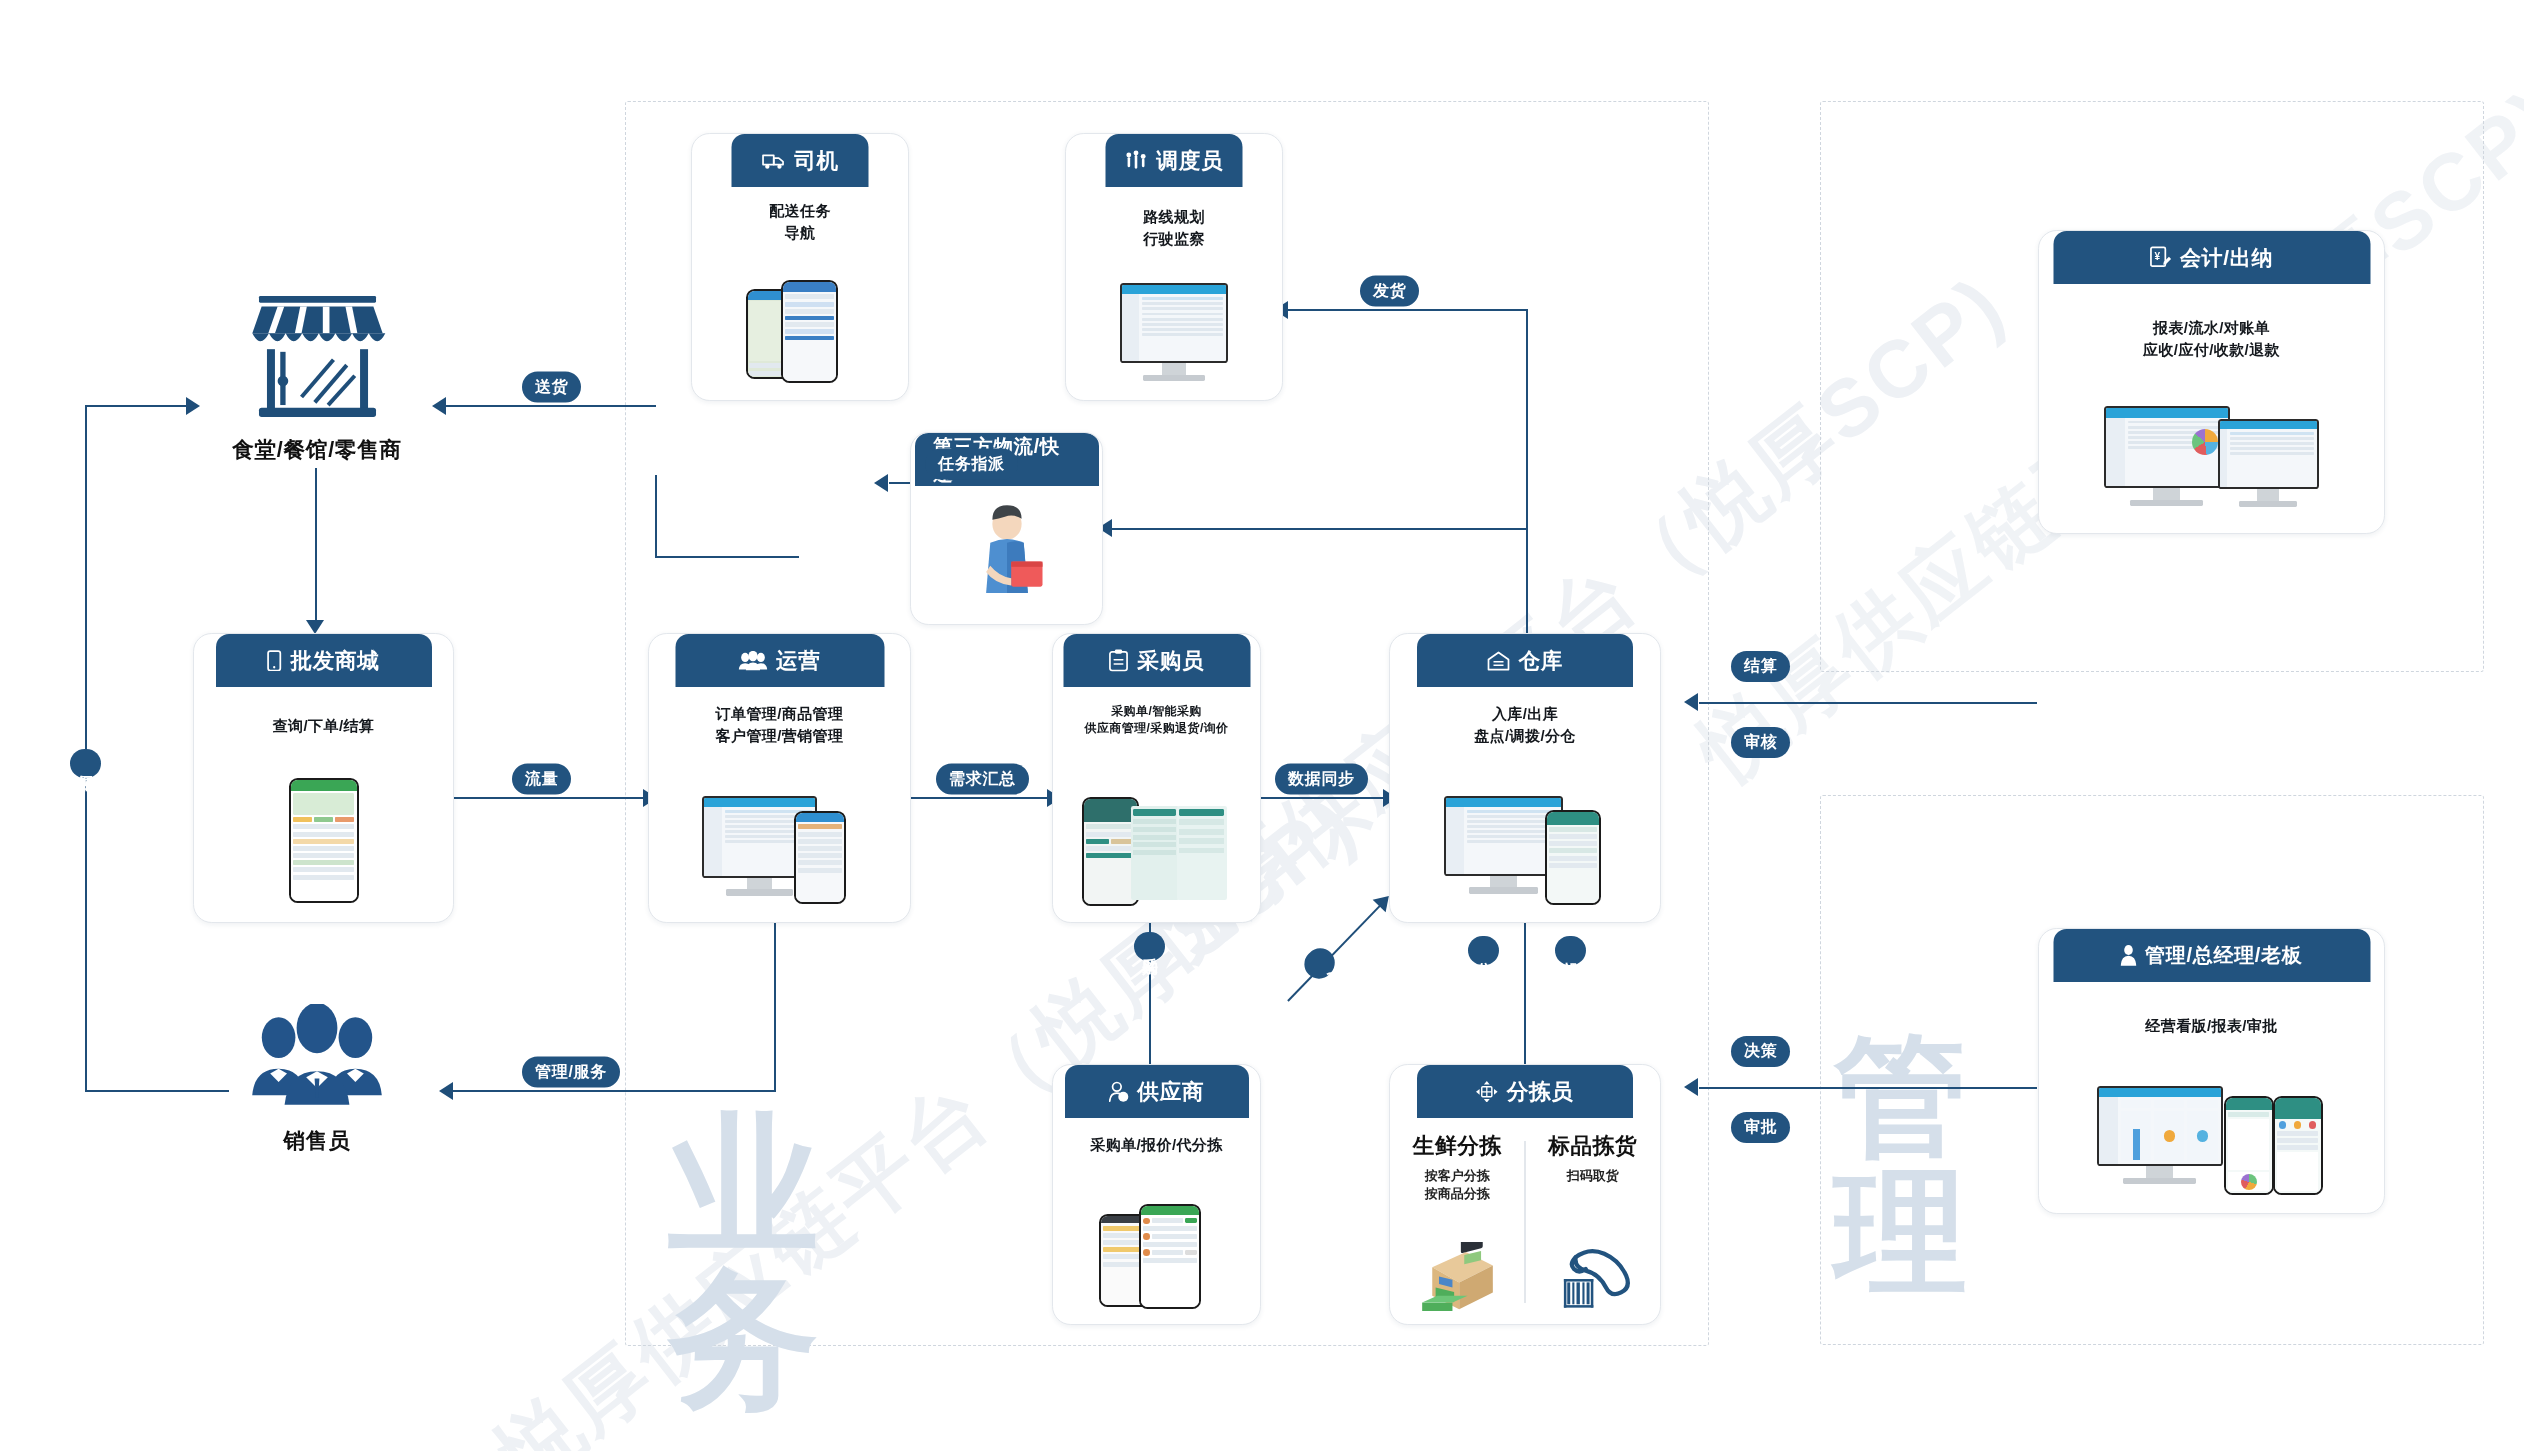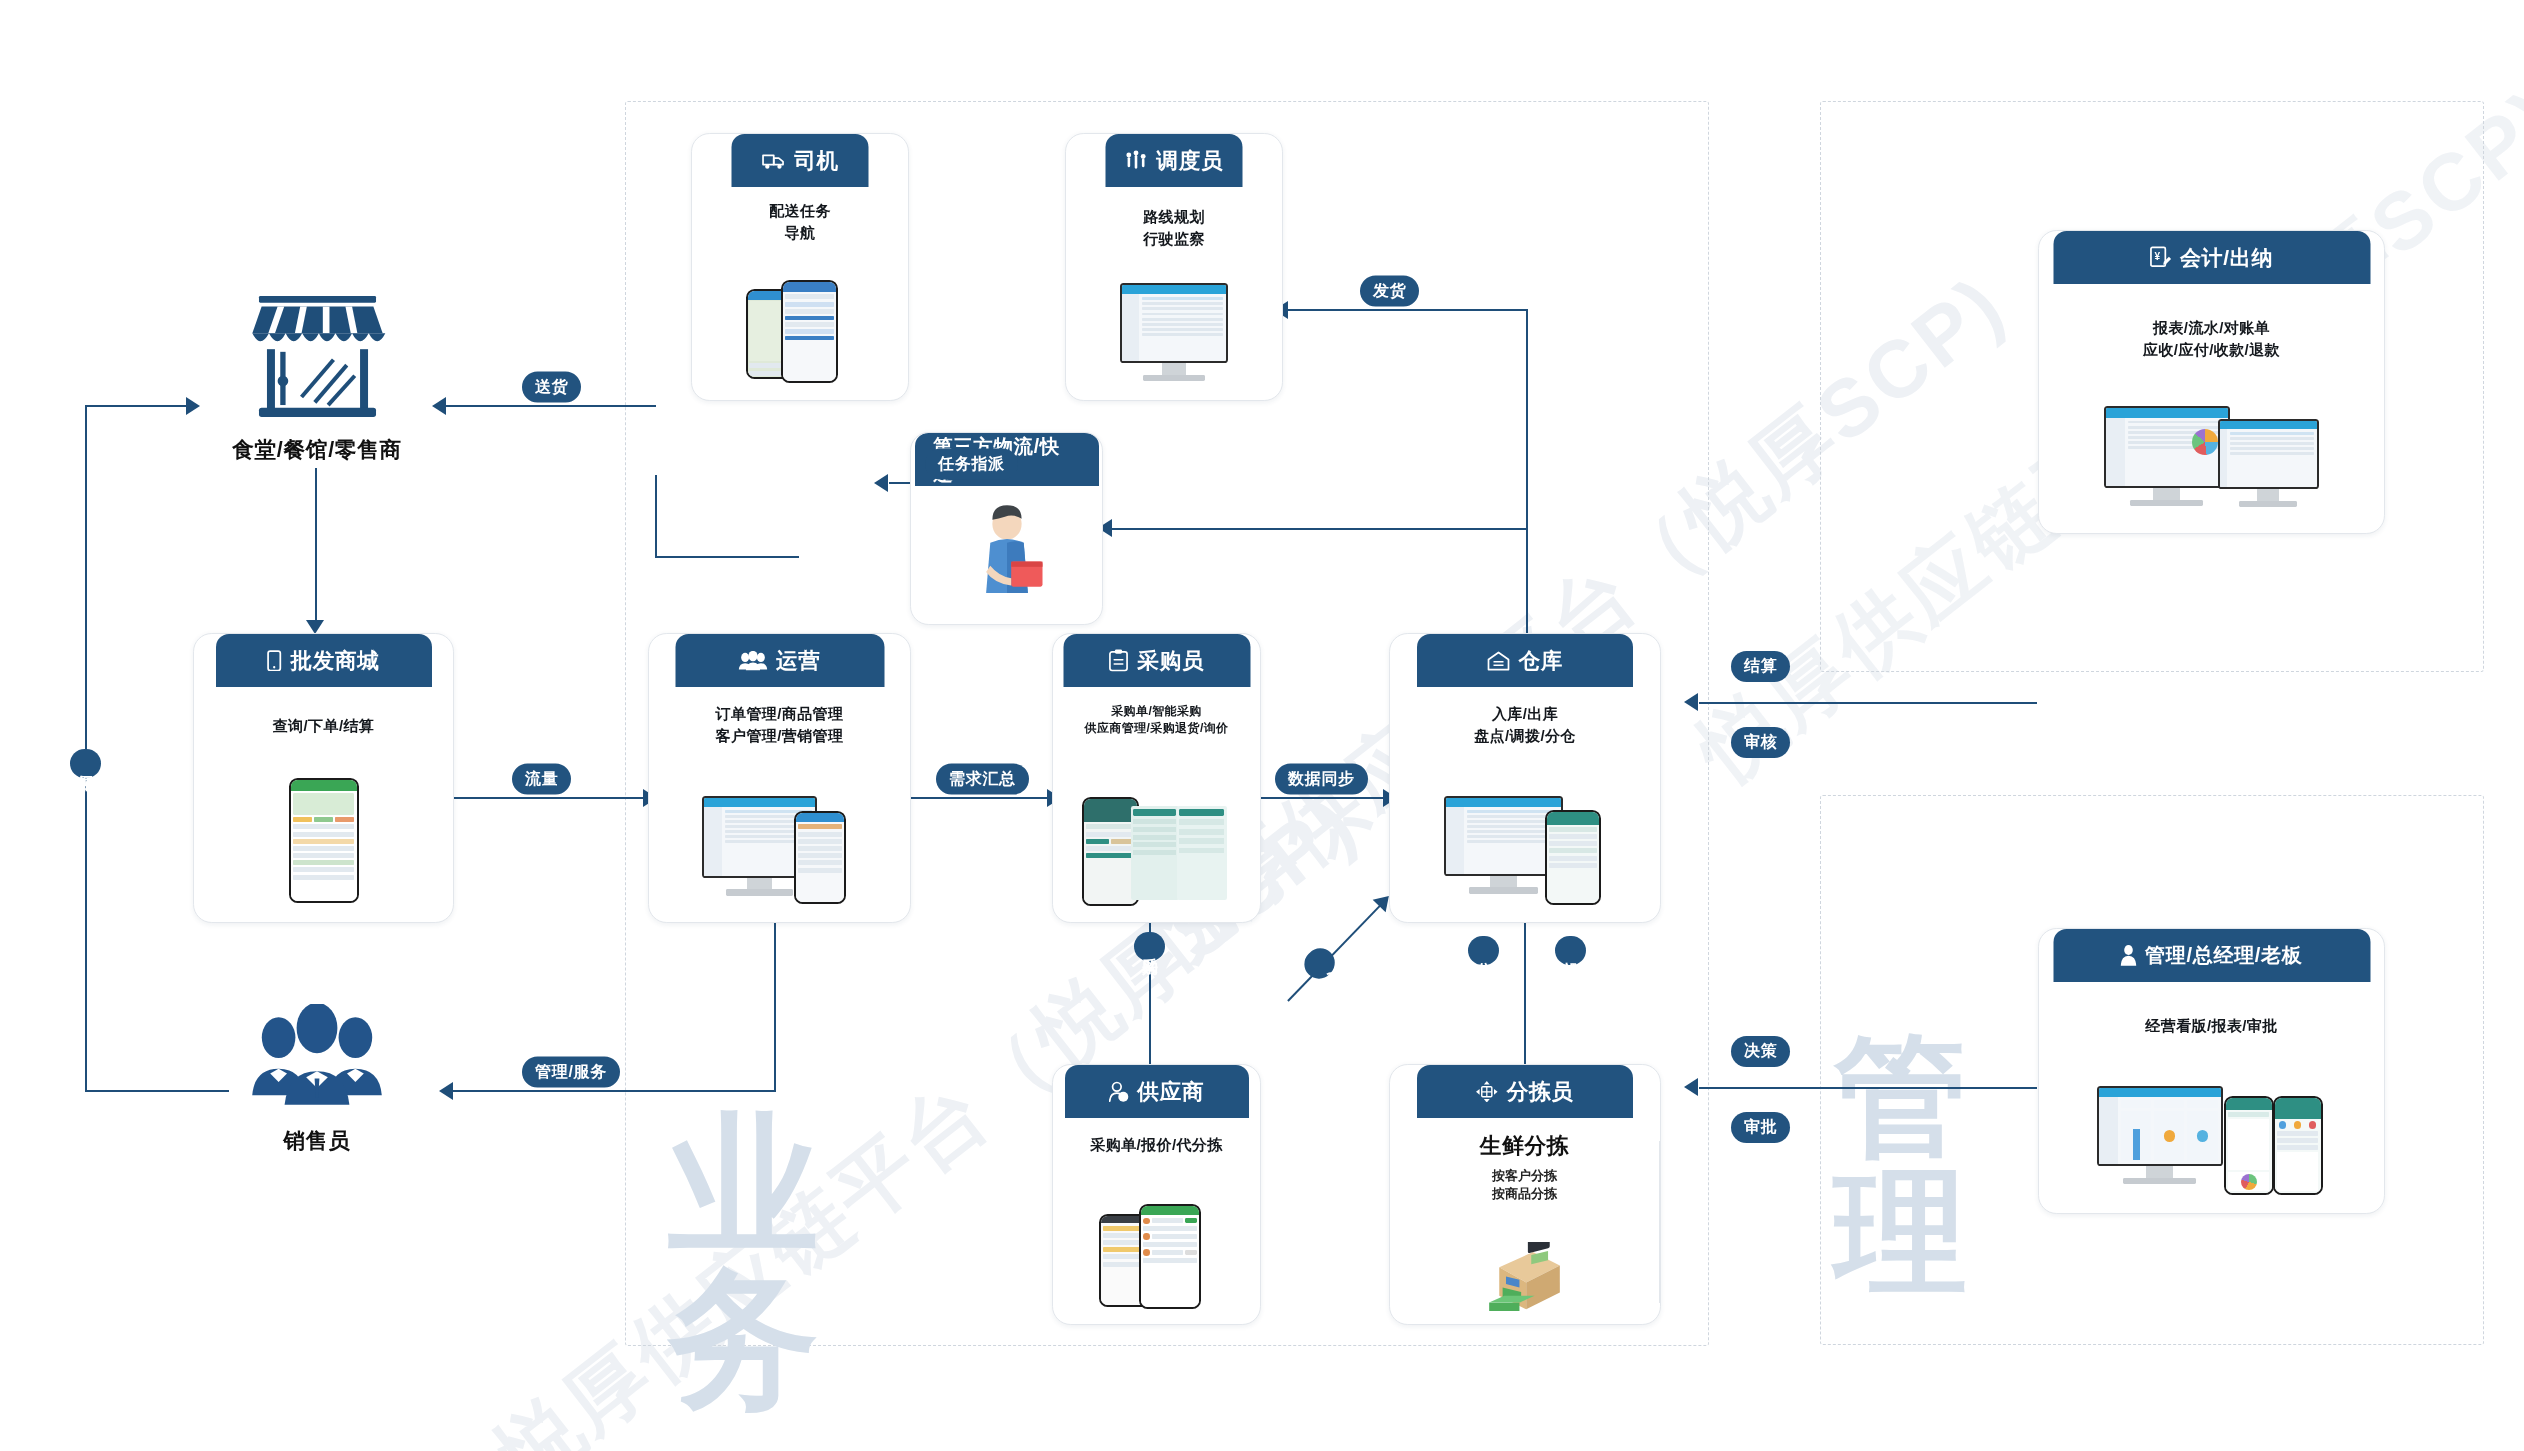--- a/index.html
+++ b/index.html
@@ -590,20 +590,45 @@
             <rect x="54" y="10" width="26" height="17" rx="2" fill="#2b3038" transform="skewY(-14)"></rect>
             <rect x="24" y="48" width="22" height="12" fill="#4fae5b" transform="skewY(14)"></rect>
             <rect x="28" y="34" width="16" height="9" fill="#4a86c9" transform="skewY(14)"></rect>
             <rect x="58" y="30" width="20" height="11" fill="#8fc97e" transform="skewY(-14)"></rect>
             <path d="M8 72 h36 v10 H8 z" fill="#4fae5b"></path>
             <path d="M8 72 l18-8 h36 l-18 8z" fill="#6cc678"></path>
           </svg>
         </div>
       </div>
       <div class="vdiv"></div>
+      <div class="split-col">
+        <div class="big">标品拣货</div>
+        <div class="sml">
+          <div>扫码取货</div>
+        </div>
+        <div style="margin-top:auto;">
+          <svg width="85" height="69" viewBox="0 0 100 82">
+            <g fill="none" stroke="#22537f" stroke-width="5" stroke-linejoin="round" stroke-linecap="round">
+              <path d="M30 18 q16-12 34-4 q18 8 26 26 q6 14-6 20 q-12 6-18-6 q-8-16-24-20 q-14-4-12-16z"></path>
+              <path d="M30 18 q-8 8-2 14 q6 6 14 0"></path>
+            </g>
+            <g fill="#22537f">
+              <rect x="20" y="48" width="3.5" height="26"></rect>
+                <rect x="26" y="48" width="2.5" height="26"></rect>
+              <rect x="31" y="48" width="4" height="26"></rect>
+                <rect x="38" y="48" width="2.5" height="26"></rect>
+              <rect x="43" y="48" width="3.5" height="26"></rect>
+              <rect x="16" y="44" width="35" height="3"></rect>
+                <rect x="16" y="75" width="35" height="3"></rect>
+              <rect x="16" y="44" width="3" height="34"></rect>
+                <rect x="48" y="44" width="3" height="34"></rect>
+            </g>
+          </svg>
+        </div>
+      </div>
     </div>
   </div>
 
   <div class="card banner" style="left:2038px;top:230px;width:345px;height:302px;">
     <div class="hd" style="min-width:317px;font-size:21px;">
       <svg width="21.6" height="23" viewBox="0 0 30 32" style="font-size:29px">
         <rect x="2" y="2" width="20" height="26" rx="2" fill="none" stroke="#fff" stroke-width="2.4"></rect>
         <text x="7" y="19" font-size="14" fill="#fff" font-family="sans-serif">¥</text>
         <path d="M20 22 l7-7 l3 3 l-7 7 l-4 1z" fill="#fff"></path>
       </svg>

